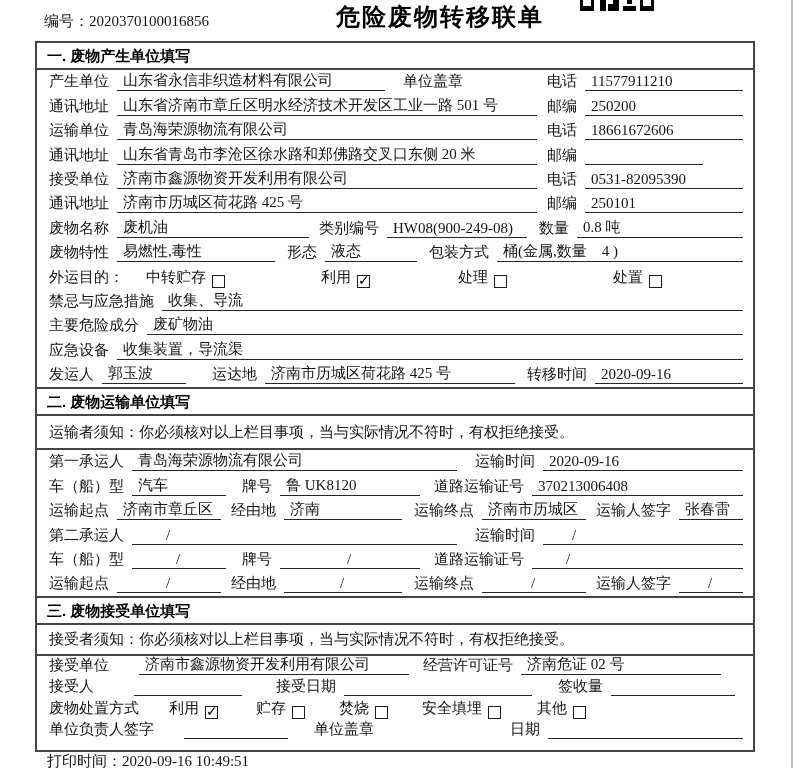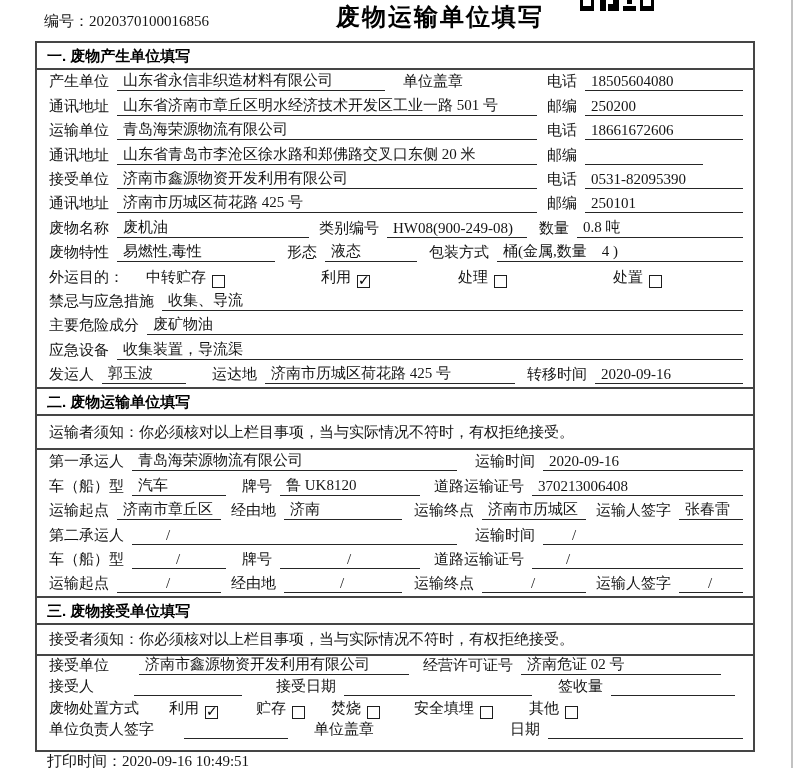--- a/index.html
+++ b/index.html
@@ -60,21 +60,21 @@
     content:"\2713";position:absolute;left:0px;top:-4px;
     font-size:14px;font-weight:bold;color:#000;
     font-family:"DejaVu Sans",sans-serif;
   }
   .print-time{position:absolute;left:47px;top:752px;white-space:nowrap;}
 </style>
 </head>
 <body>
 
 <div class="serial"><span>编号：</span><span>2020370100016856</span></div>
-<div class="doc-title">废物运输单位填写</div>
+<div class="doc-title">危险废物转移联单</div>
 <svg class="qr-frag" viewBox="0 0 74 11" xmlns="http://www.w3.org/2000/svg">
   <rect x="0" y="0" width="14" height="11" fill="#000"></rect>
     <rect x="3" y="0" width="8" height="6" fill="#fff"></rect>
   <rect x="20" y="0" width="6" height="11" fill="#000"></rect>
   <rect x="28" y="4" width="11" height="7" fill="#000"></rect>
   <rect x="33" y="0" width="6" height="4" fill="#000"></rect>
   <rect x="43" y="6" width="13" height="5" fill="#000"></rect>
   <rect x="47" y="0" width="5" height="4" fill="#000"></rect>
   <rect x="60" y="0" width="14" height="11" fill="#000"></rect>
     <rect x="63" y="0" width="8" height="6" fill="#fff"></rect>
@@ -87,21 +87,21 @@
     <div class="sec-head">一. 废物产生单位填写</div>
 
     <div class="row">
       <div class="left">
         <span class="lbl">产生单位</span>
         <span class="val" style="width:268px">山东省永信非织造材料有限公司</span>
         <span class="lbl" style="margin-left:18px">单位盖章</span>
       </div>
       <div class="right">
         <span class="lbl">电话</span>
-        <span class="val grow">18505604080</span>
+        <span class="val grow">11577911210</span>
       </div>
     </div>
 
     <div class="row">
       <div class="left">
         <span class="lbl">通讯地址</span>
         <span class="val grow" style="margin-right:10px">山东省济南市章丘区明水经济技术开发区工业一路 501 号</span>
       </div>
       <div class="right">
         <span class="lbl">邮编</span>
@@ -298,21 +298,21 @@
     <div class="row">
       <span class="lbl">废物处置方式</span>
       <span class="opt" style="margin-left:22px">
         <span>利用</span>
         <span class="checkbox checked"></span>
       </span>
       <span class="opt" style="margin-left:38px">
         <span>贮存</span>
         <span class="checkbox"></span>
       </span>
-      <span class="opt" style="margin-left:26px">
+      <span class="opt" style="margin-left:34px">
         <span>焚烧</span>
         <span class="checkbox"></span>
       </span>
       <span class="opt" style="margin-left:34px">
         <span>安全填埋</span>
         <span class="checkbox"></span>
       </span>
       <span class="opt" style="margin-left:36px">
         <span>其他</span>
         <span class="checkbox"></span>

